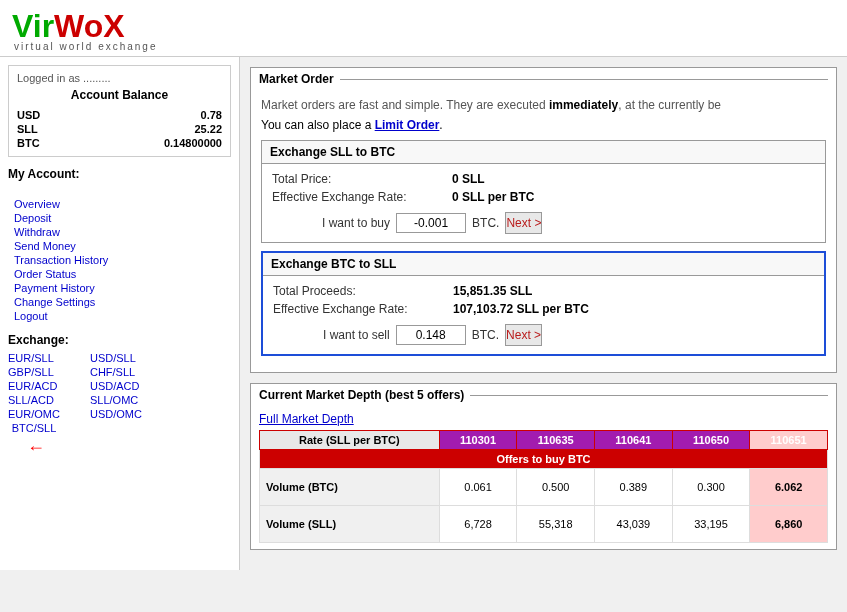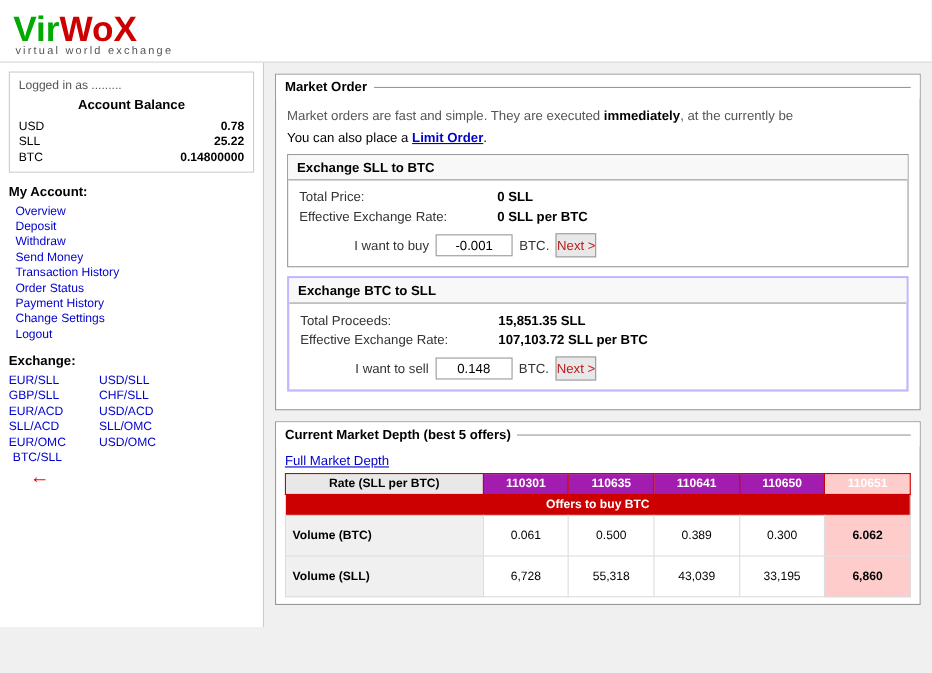--- a/index.html
+++ b/index.html
@@ -14,25 +14,25 @@
 
     
     #main-layout { display: flex; }
 
     
     #sidebar { width: 240px; min-width: 240px; background: white; border-right: 1px solid #ccc; padding: 8px; font-size: 12px; }
     #logged-in-box { border: 1px solid #ccc; padding: 6px 8px; margin-bottom: 8px; font-size: 11px; }
     #logged-in-box .logged-as { color: #555; font-size: 11px; margin-bottom: 4px; }
     #account-balance-title { font-weight: bold; text-align: center; font-size: 12px; margin-bottom: 6px; }
     .balance-row { display: flex; justify-content: space-between; padding: 1px 0; font-size: 11px; }
-    .balance-currency { font-weight: normal; }
+    .balance-currency { font-weight: bold; }
     .balance-amount { font-weight: bold; }
 
     #my-account-section { margin-top: 10px; margin-bottom: 10px; }
-    #my-account-section .section-title { font-weight: bold; margin-bottom: 4px; }
+    #my-account-section .section-title { font-weight: bold; margin-bottom: 16px; }
     #my-account-section a { display: block; color: #0000cc; text-decoration: none; padding: 1px 0; padding-left: 6px; font-size: 11px; }
 
     #exchange-section { margin-top: 10px; }
     #exchange-section .section-title { font-weight: bold; margin-bottom: 4px; }
     .exchange-links { display: flex; gap: 0; }
     .exchange-col { display: flex; flex-direction: column; margin-right: 30px; }
     .exchange-col a { color: #0000cc; text-decoration: none; font-size: 11px; padding: 1px 0; }
     #btc-sll-link { color: #0000cc; font-size: 11px; text-decoration: none; }
     .arrow-red { color: red; font-size: 18px; margin-left: 4px; }
 
@@ -43,21 +43,21 @@
     .section-box { border: 1px solid #999; background: white; margin-bottom: 10px; }
     .section-box-content { padding: 8px 10px; }
 
     .market-order-desc { font-size: 12px; color: #555; margin-bottom: 6px; }
     .market-order-desc b { color: #000; }
     .limit-order-line { font-size: 12px; margin-bottom: 4px; }
     .limit-order-line a { color: #0000cc; font-weight: bold; text-decoration: underline; }
 
     
     .exchange-sub-box { border: 1px solid #999; background: white; margin: 8px 0; }
-    .exchange-sub-box.highlighted { border: 2px solid #c4b5fd; }
+    .exchange-sub-box.highlighted { border: 2px solid #1d4ed8; }
     .exchange-sub-box-header { background: #f8f8f8; border-bottom: 1px solid #999; padding: 4px 8px; font-weight: bold; font-size: 12px; }
     .exchange-sub-box-content { padding: 8px 10px; }
 
     .exchange-info-row { display: flex; margin-bottom: 4px; font-size: 12px; }
     .exchange-info-label { width: 180px; color: #333; }
     .exchange-info-value { font-weight: bold; color: #000; }
 
     .exchange-input-row { display: flex; align-items: center; margin-top: 8px; font-size: 12px; padding-left: 50px; }
     .exchange-input-row label { margin-right: 6px; color: #333; }
     .exchange-input-row input { width: 70px; border: 1px solid #999; padding: 2px 4px; font-size: 12px; text-align: center; }

